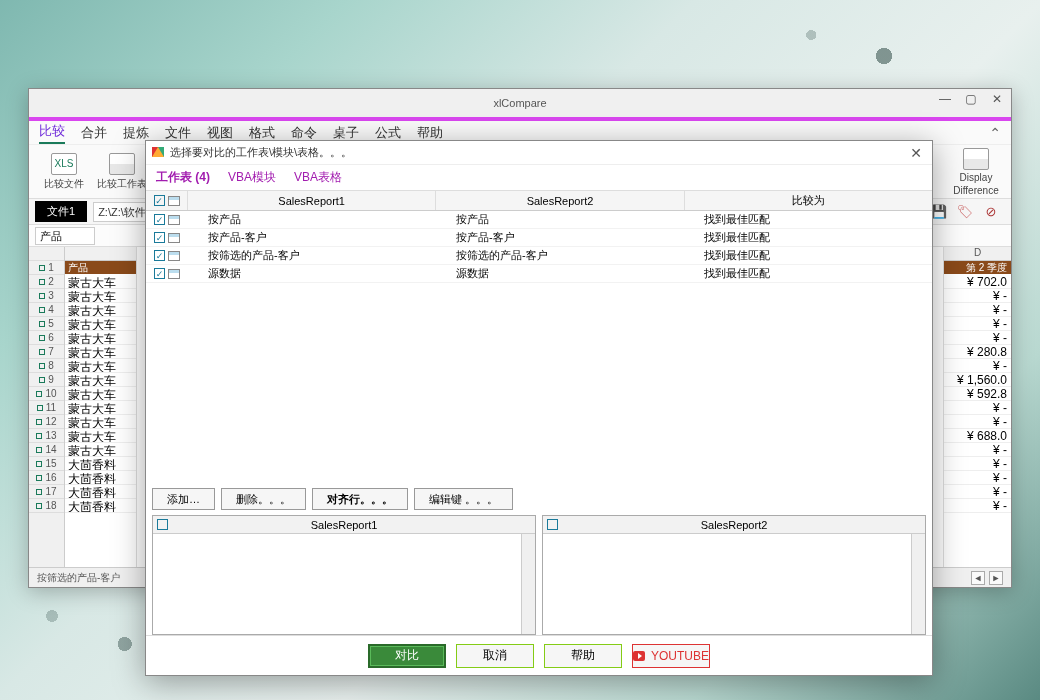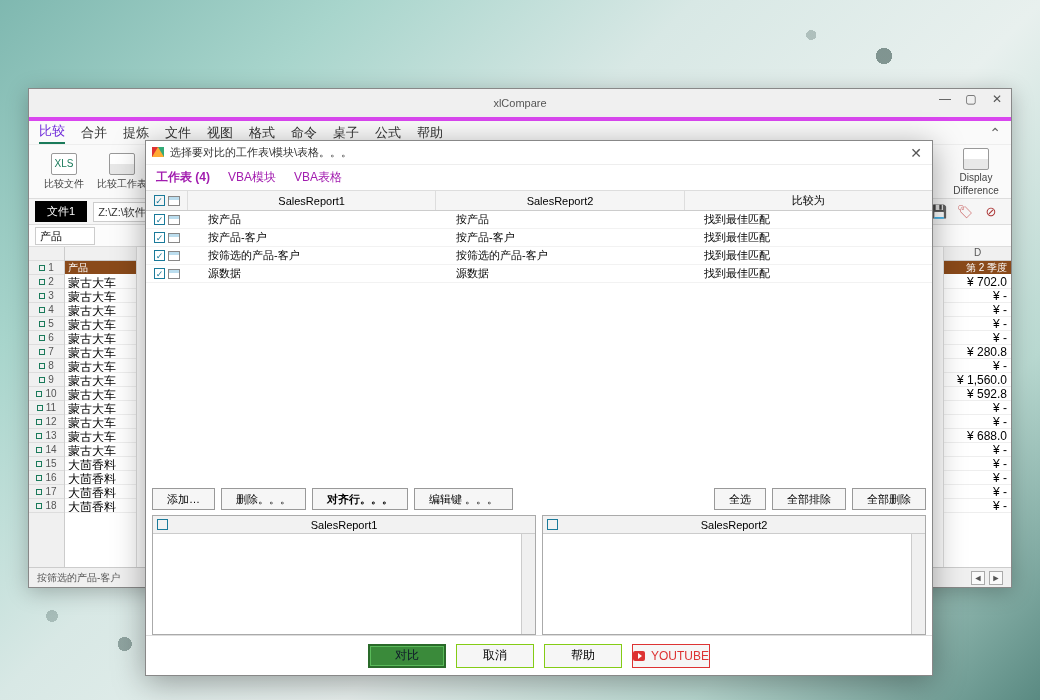--- a/index.html
+++ b/index.html
@@ -134,21 +134,21 @@
   .pane-body { flex: 1; background: #fff; position: relative; }
   .pane-scroll { position: absolute; right: 0; top: 0; bottom: 0; width: 14px; background: #f0f0f0; border-left: 1px solid #ccc; }
   .dlg-footer {
     height: 40px; display: flex; align-items: center; justify-content: center; gap: 10px;
     border-top: 1px solid #ddd;
   }
   .foot-btn {
     width: 78px; height: 24px; border: 1px solid #84cc16; background: #f6f6f6;
     display: flex; align-items: center; justify-content: center; font-size: 12px;
   }
-  .foot-btn.primary { background: #3a8a3a; color: #0f172a; border: 2px solid #2a6a2a; box-shadow: inset 0 0 0 1px #5aba5a; }
+  .foot-btn.primary { background: #3a8a3a; color: #ffffff; border: 2px solid #2a6a2a; box-shadow: inset 0 0 0 1px #5aba5a; }
   .foot-btn.yt { border-color: #d33; color: #d33; gap: 6px; }
   .yt-icon { width: 14px; height: 10px; background: #d33; border-radius: 2px; position: relative; }
   .yt-icon::after { content: ""; position: absolute; left: 5px; top: 2px; border-left: 4px solid #fff; border-top: 3px solid transparent; border-bottom: 3px solid transparent; }
 </style>
 </head>
 <body>
 <div class="bg-dots"></div>
 
 <div class="main-window">
   <div class="titlebar">
@@ -407,25 +407,20 @@
       </div>
     </div>
 
   <div class="dlg-spacer"></div>
 
   <div class="dlg-btnrow">
     <div class="dlg-btn">添加…</div>
     <div class="dlg-btn">删除。。。</div>
     <div class="dlg-btn" style="font-weight:bold">对齐行。。。</div>
     <div class="dlg-btn">编辑键 。。。</div>
-    <div class="right">
-      <div class="dlg-btn">全选</div>
-      <div class="dlg-btn">全部排除</div>
-      <div class="dlg-btn">全部删除</div>
-    </div>
   </div>
 
 
   <div class="dlg-panes">
     <div class="pane">
       <div class="pane-hdr">
         <div class="chkbox pchk"></div>
         <span>SalesReport1</span>
       </div>
       <div class="pane-body">

